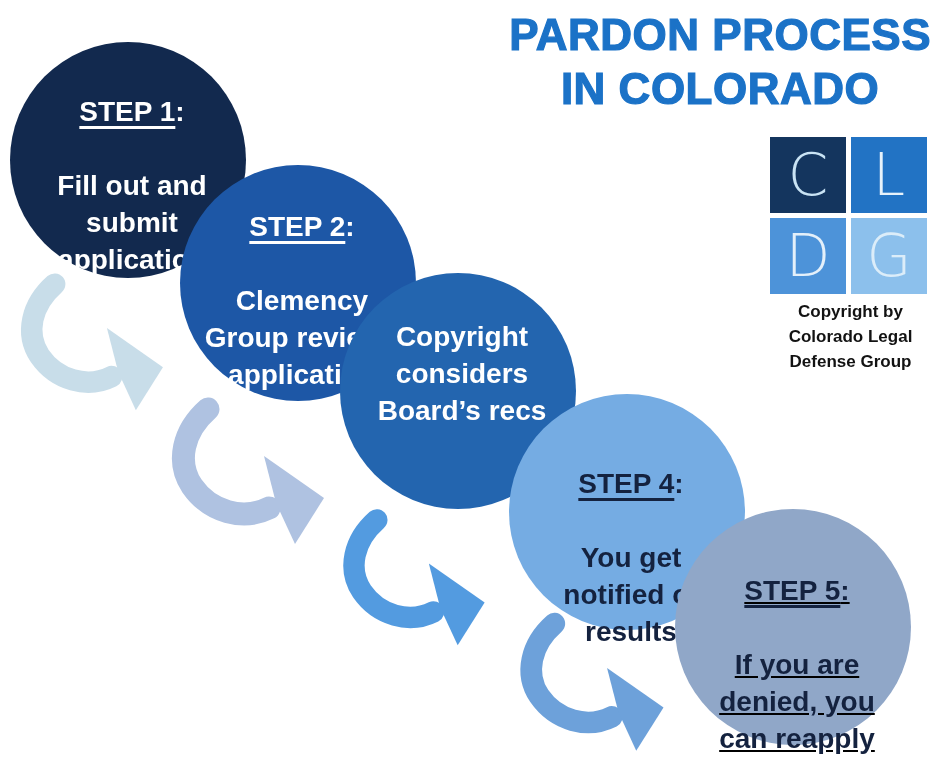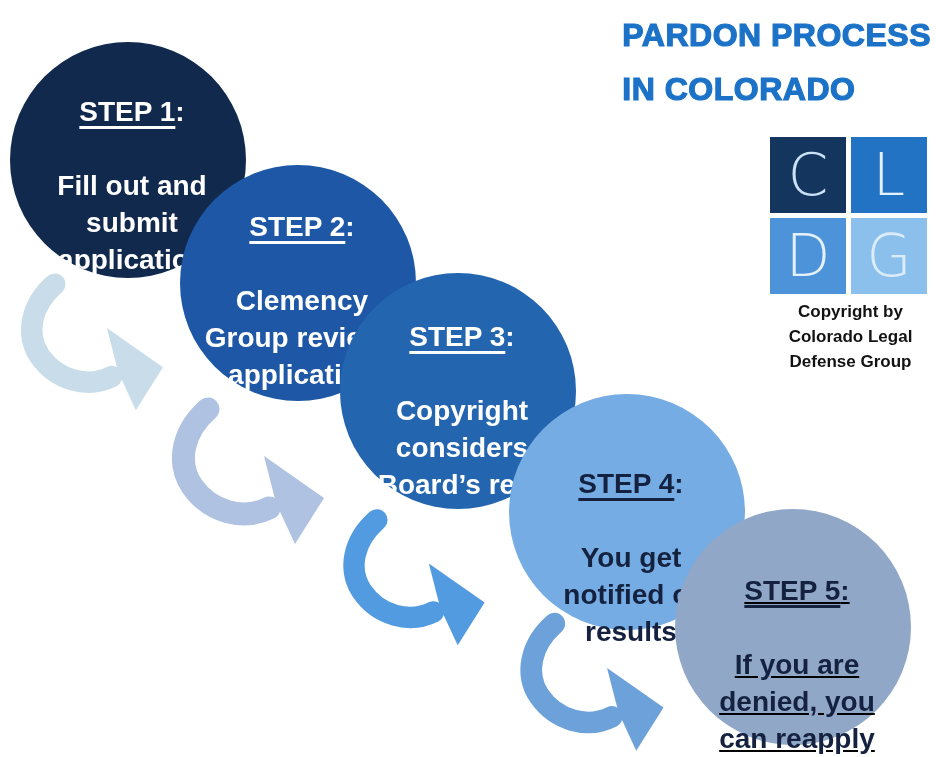--- a/index.html
+++ b/index.html
@@ -2,22 +2,22 @@
 <html><head>
 <meta charset="utf-8">
 <style>
   html,body{margin:0;padding:0;background:#fff;}
   .canvas{
     position:relative;width:936px;height:757px;background:#ffffff;overflow:hidden;
     font-family:"Liberation Sans",sans-serif;
   }
   
   .title{
-    position:absolute;top:8px;right:5px;text-align:left;
-    font-size:32px;line-height:54px;font-weight:bold;letter-spacing:.5px;
+    position:absolute;top:8px;right:5px;text-align:center;
+    font-size:44px;line-height:54px;font-weight:bold;letter-spacing:.5px;
     white-space:pre-line;-webkit-text-stroke:1.2px currentColor;
   }
   
   .logo{
     position:absolute;left:770px;top:137px;
     display:grid;grid-template-columns:76px 76px;grid-template-rows:76px 76px;gap:5px;
   }
   .logo .sq{display:flex;align-items:center;justify-content:center;}
   .logo .sq span{
     font-family:"DejaVu Sans",sans-serif;font-weight:200;font-size:58px;line-height:1;
@@ -85,21 +85,20 @@
     <div class="ctext" style="color: rgb(255, 255, 255);">
       <div><span class="u">STEP 2</span><span>:</span></div>
       <div>Clemency
 Group reviews
 application</div>
     </div>
   </div>
 
   <div class="circle c3" style="background-color: rgb(35, 101, 175);">
     <div class="ctext" style="color: rgb(255, 255, 255);">
-      <div><span class="u">STEP 3</span><span>:</span></div>
       <div>Copyright
 considers
 Board’s recs</div>
     </div>
   </div>
 
   <div class="circle c4" style="background-color: rgb(117, 172, 227);">
     <div class="ctext" style="color: rgb(20, 34, 63);">
       <div><span class="u">STEP 4</span><span>:</span></div>
       <div>You get

